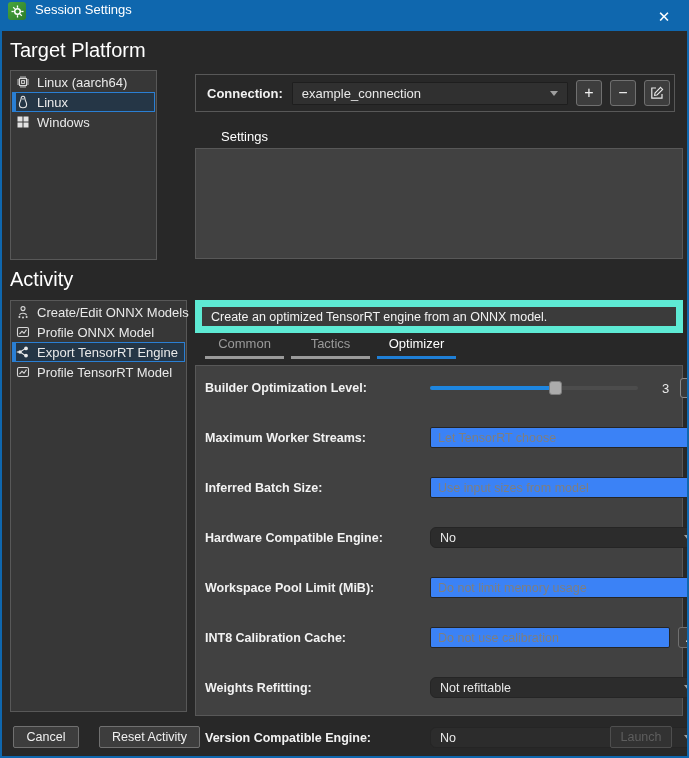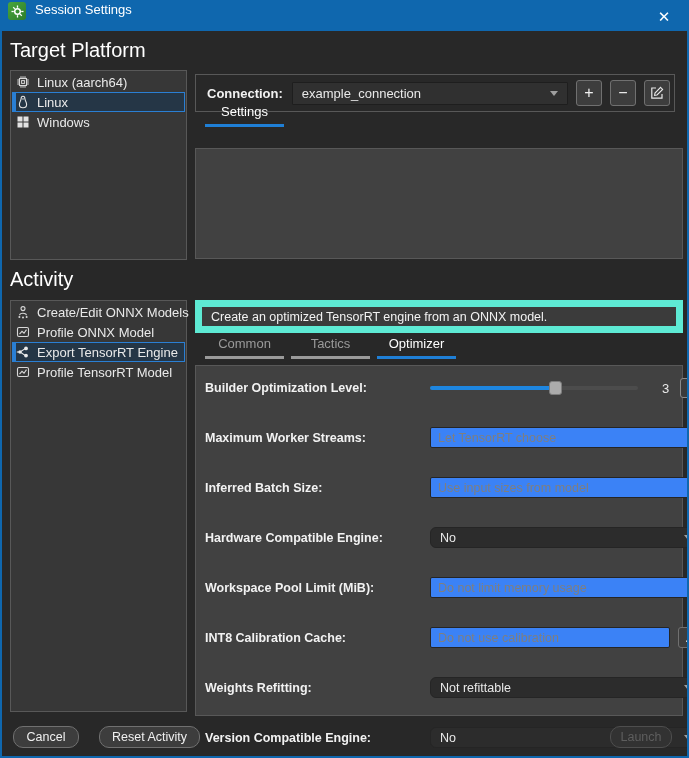--- a/index.html
+++ b/index.html
@@ -64,21 +64,21 @@
     border:1px solid #7d7d7d;border-radius:3px;box-sizing:border-box;}
   .slider-value{color:#e9e9e9;font-size:13px;margin-left:24px;}
   .help-btn{margin-left:auto;width:22px;height:20px;background:#3a3a3a;border:1px solid #8a8a8a;
     border-radius:3px;color:#dcdcdc;font-size:12px;display:flex;align-items:center;justify-content:center;
     box-sizing:border-box;}
   .browse-btn{margin-left:8px;width:24px;height:21px;background:#3d3d3d;border:1px solid #707070;
     border-radius:3px;color:#e9e9e9;font-size:12px;display:flex;align-items:flex-end;justify-content:center;
     box-sizing:border-box;padding-bottom:3px;line-height:1;flex:0 0 auto;}
   .input-short{flex:1 1 auto;}
   
-  .btn{position:absolute;height:22px;background:#3d3d3d;border:1px solid #707070;border-radius:10px;
+  .btn{position:absolute;height:22px;background:#3d3d3d;border:1px solid #707070;border-radius:2px;
     color:#f0f0f0;font-size:12.5px;display:flex;align-items:center;justify-content:center;
     box-sizing:border-box;padding:0 12px;}
   .btn.disabled{background:#323232;border-color:#4e4e4e;color:#5e5e5e;}
 </style>
 </head>
 <body>
 
 <div class="window">
 
   <div class="titlebar">
@@ -94,21 +94,21 @@
             <line x1="9.8" y1="9.8" x2="11.6" y2="11.6"></line>
         </g>
       </svg>
     </span>
     <span class="title-text">Session Settings</span>
     <span class="close-btn">✕</span>
   </div>
 
   <div class="section-heading" style="left:8px;top:37px;">Target Platform</div>
 
-  <div class="listbox" style="left:8px;top:68px;width:177px;height:190px;">
+  <div class="listbox" style="left:8px;top:68px;width:147px;height:190px;">
     <div class="list-item">
       <svg width="14" height="14" viewBox="0 0 14 14">
         <rect x="3.5" y="3.5" width="7" height="7" fill="none" stroke="#d8d8d8" stroke-width="1.1"></rect>
         <rect x="5.6" y="5.6" width="2.8" height="2.8" fill="none" stroke="#d8d8d8" stroke-width="1"></rect>
         <g stroke="#d8d8d8" stroke-width="1">
           <line x1="5" y1="1.2" x2="5" y2="3.2"></line>
             <line x1="7" y1="1.2" x2="7" y2="3.2"></line>
             <line x1="9" y1="1.2" x2="9" y2="3.2"></line>
           <line x1="5" y1="10.8" x2="5" y2="12.8"></line>
             <line x1="7" y1="10.8" x2="7" y2="12.8"></line>
@@ -154,21 +154,21 @@
       <div class="sq-btn">−</div>
       <div class="sq-btn">
         <svg width="14" height="14" viewBox="0 0 14 14">
           <path d="M12 8 V12.2 H1.8 V2 H6" fill="none" stroke="#e9e9e9" stroke-width="1.2"></path>
           <path d="M10.6 1.4 L12.6 3.4 L7 9 L4.6 9.4 L5 7 Z" fill="none" stroke="#e9e9e9" stroke-width="1.1"></path>
         </svg>
       </div>
     </div>
   </div>
 
-  <div class="tabs" style="left:203px;top:102px;">
+  <div class="tabs" style="left:203px;top:127px;">
     <div class="tab active">Settings</div>
   </div>
   <div class="panel" style="left:193px;top:146px;width:488px;height:111px;"></div>
 
   <div class="section-heading" style="left:8px;top:266px;">Activity</div>
 
   <div class="listbox" style="left:8px;top:298px;width:177px;height:412px;">
     <div class="list-item">
       <svg width="14" height="14" viewBox="0 0 14 14">
         <circle cx="7" cy="3.6" r="2" fill="none" stroke="#d8d8d8" stroke-width="1.1"></circle>

